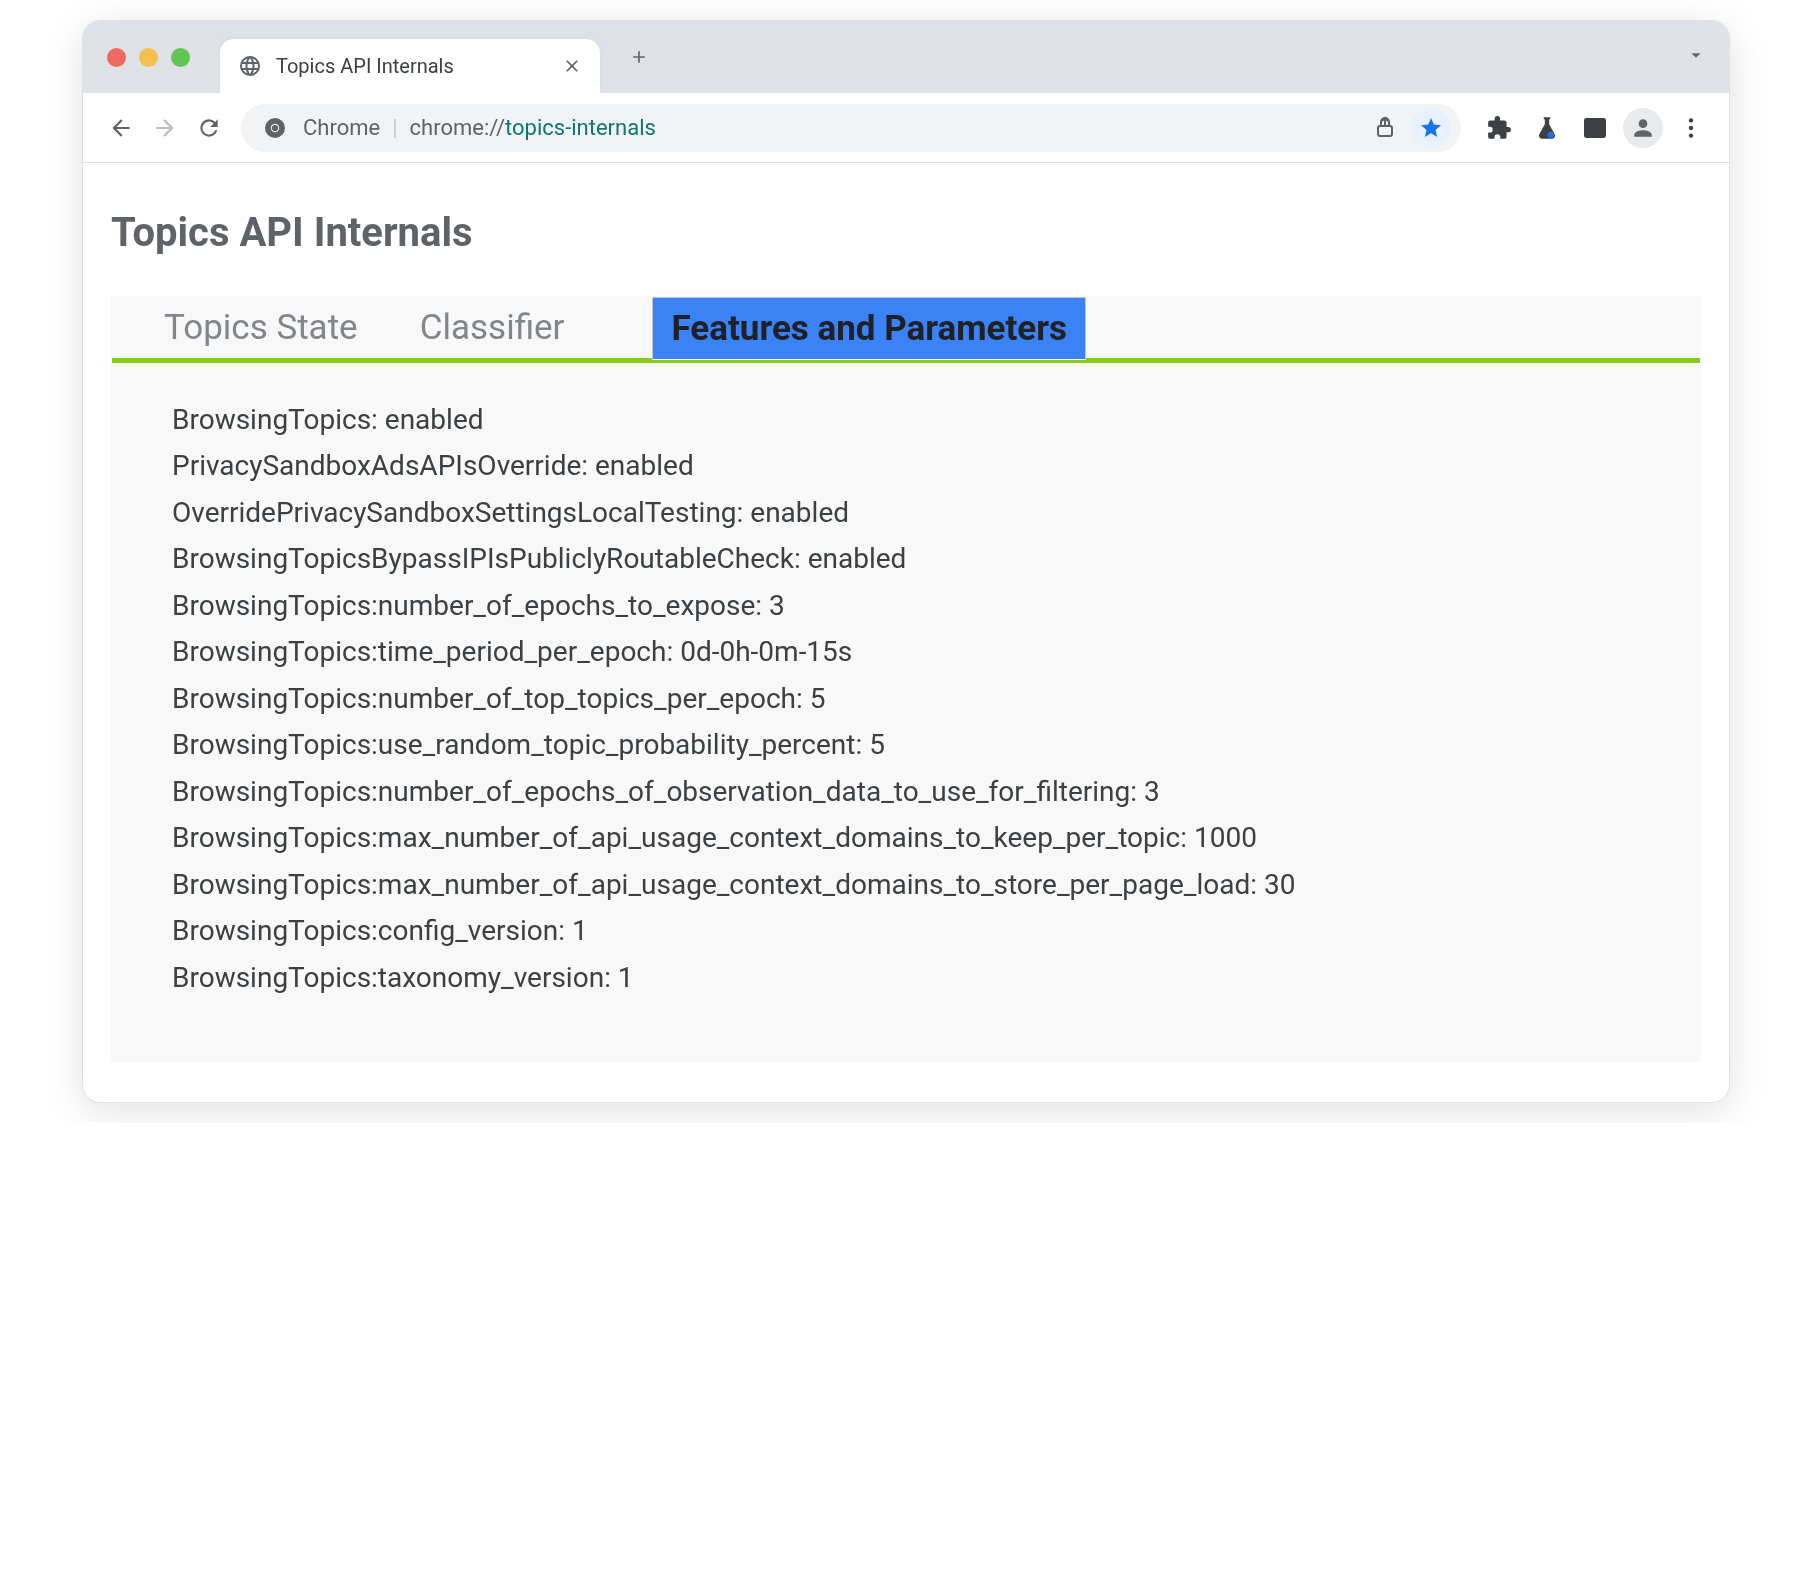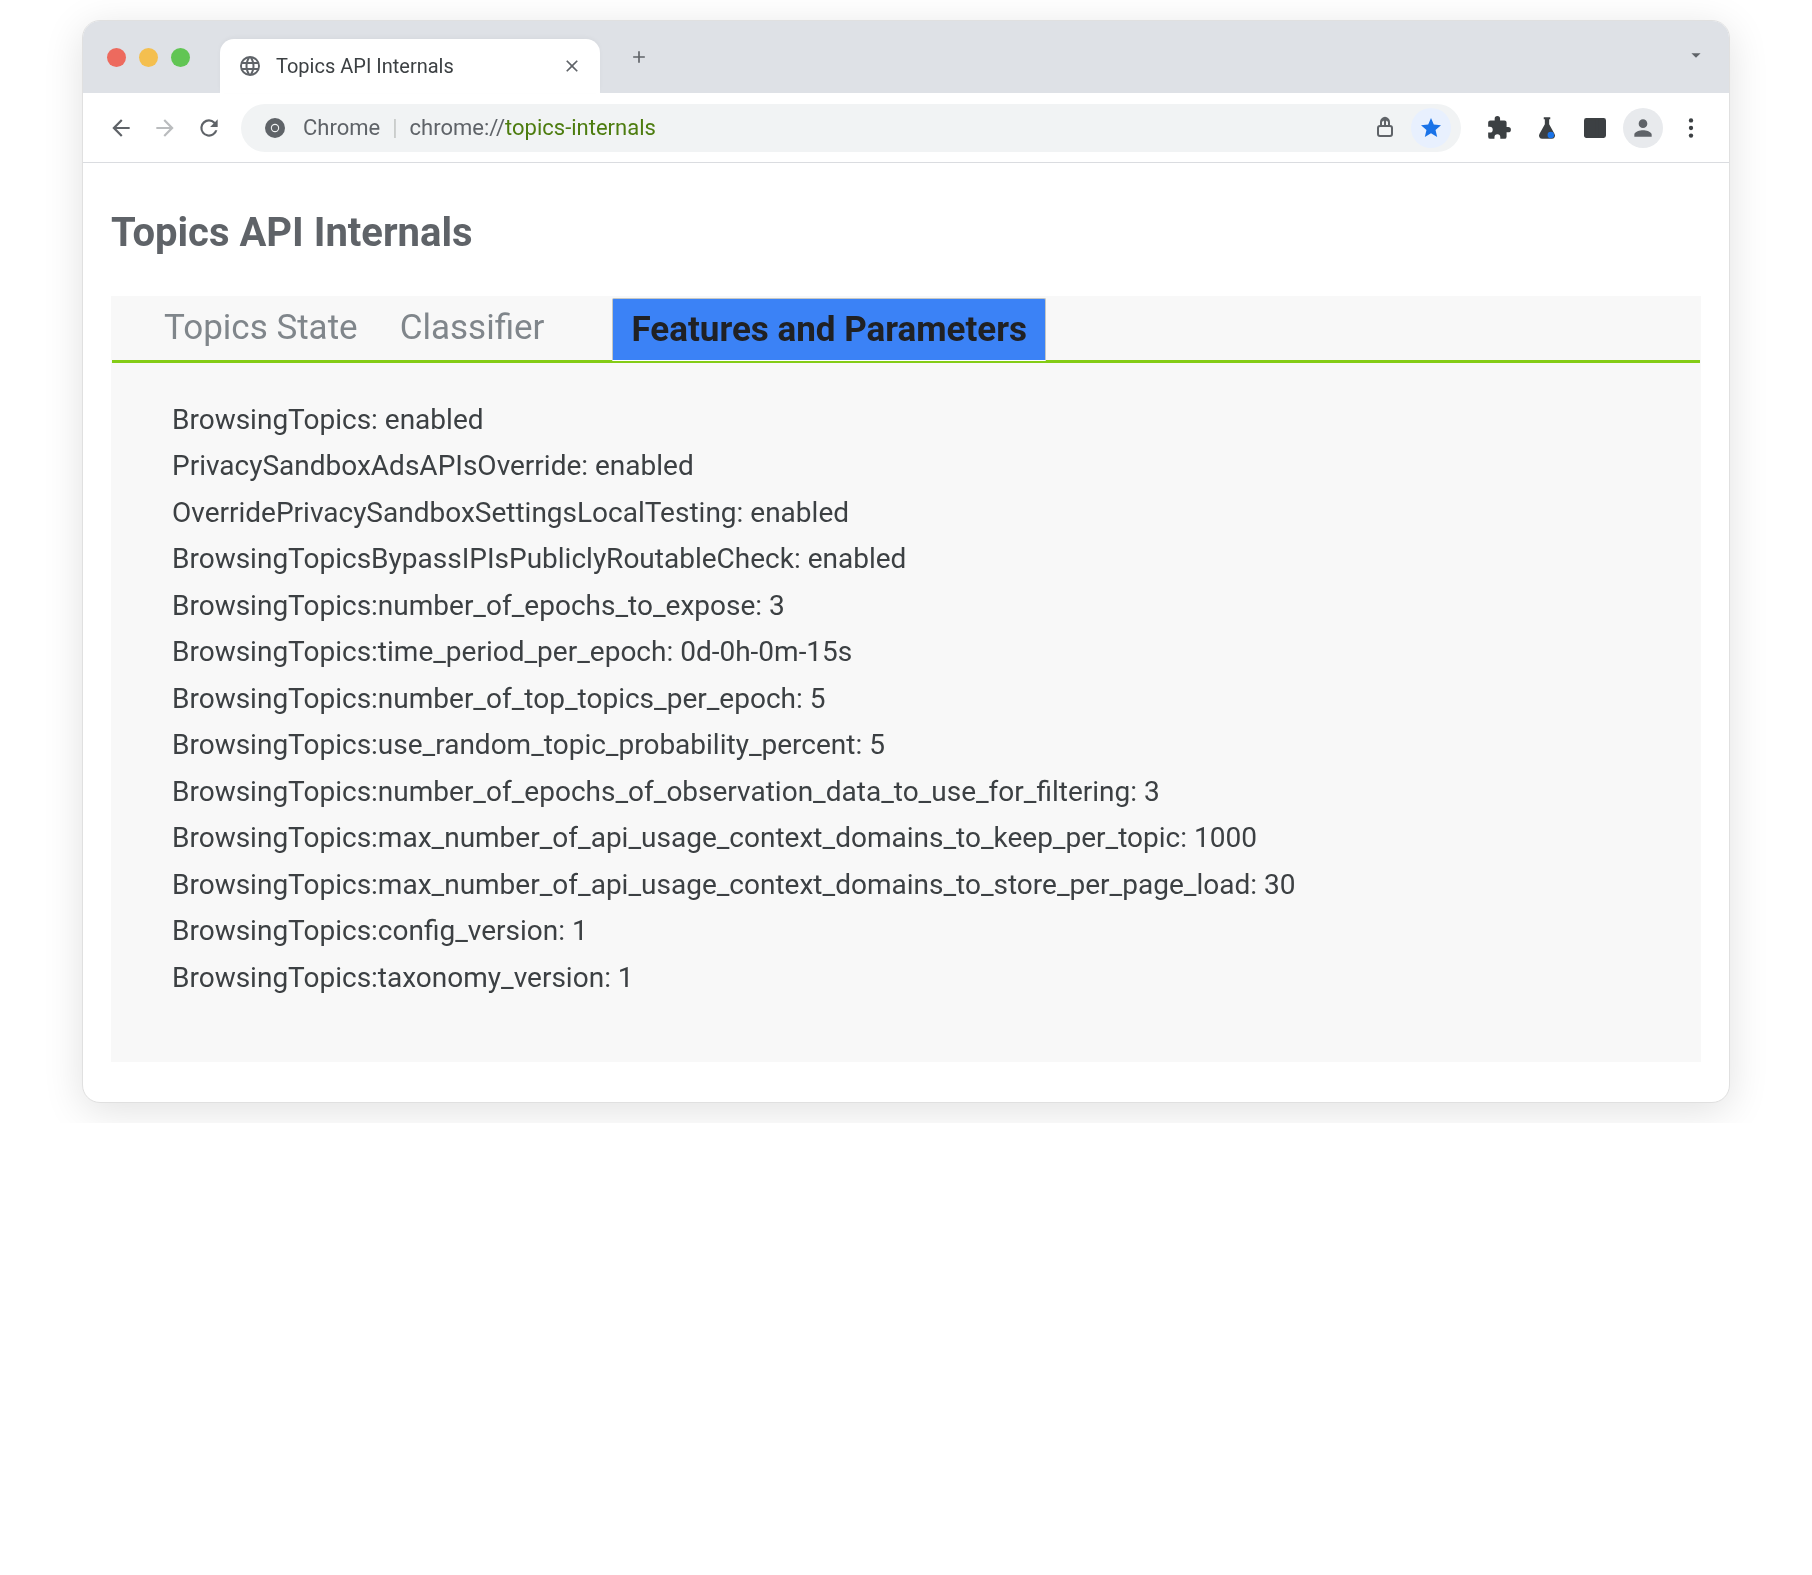--- a/index.html
+++ b/index.html
@@ -99,21 +99,21 @@
       display: flex;
       align-items: center;
       padding: 0 10px 0 22px;
       margin: 0 10px;
       font-size: 22px;
     }
     .omnibox .chrome-logo { width: 24px; height: 24px; margin-right: 16px; }
     .url-label { color: #5f6368; }
     .url-sep { color: #c4c7c5; margin: 0 12px; }
     .url-scheme { color: #5f6368; }
-    .url-path { color: #4d7c0f; }
+    .url-path { color: #0f766e; }
     .omni-actions { margin-left: auto; display: flex; align-items: center; gap: 6px; }
     .omni-btn { width: 40px; height: 40px; display: flex; align-items: center; justify-content: center; border-radius: 50%; cursor: pointer; }
     .omni-btn svg { width: 24px; height: 24px; }
     .star-btn { background: #e8f0fe; }
     .toolbar-icons { display: flex; align-items: center; gap: 4px; margin-left: 6px; }
     .tb-btn { width: 44px; height: 44px; display: flex; align-items: center; justify-content: center; border-radius: 50%; cursor: pointer; }
     .tb-btn svg { width: 26px; height: 26px; fill: #3c4043; }
     .avatar { width: 40px; height: 40px; border-radius: 50%; background: #e8eaed; display: flex; align-items: center; justify-content: center; }
     .avatar svg { width: 26px; height: 26px; fill: #5f6368; }
     
@@ -124,24 +124,25 @@
       color: #5f6368;
       margin: 18px 0 40px 0;
     }
     .panel {
       background: #f8f8f8;
       border: 1px solid #f8f8f8;
       padding-bottom: 60px;
     }
     .panel-tabs {
       display: flex;
-      border-bottom: 3px solid #84cc16;
+      border-bottom: 5px solid #84cc16;
       padding-left: 34px;
-      align-items: flex-start;
+      align-items: center;
       height: 66px;
+      gap: 20px;
     }
     .panel-tab {
       font-size: 35px;
       color: #80868b;
       padding: 10px 18px;
       cursor: pointer;
       margin-right: 6px;
     }
     .panel-tab.active {
       color: #202124;

